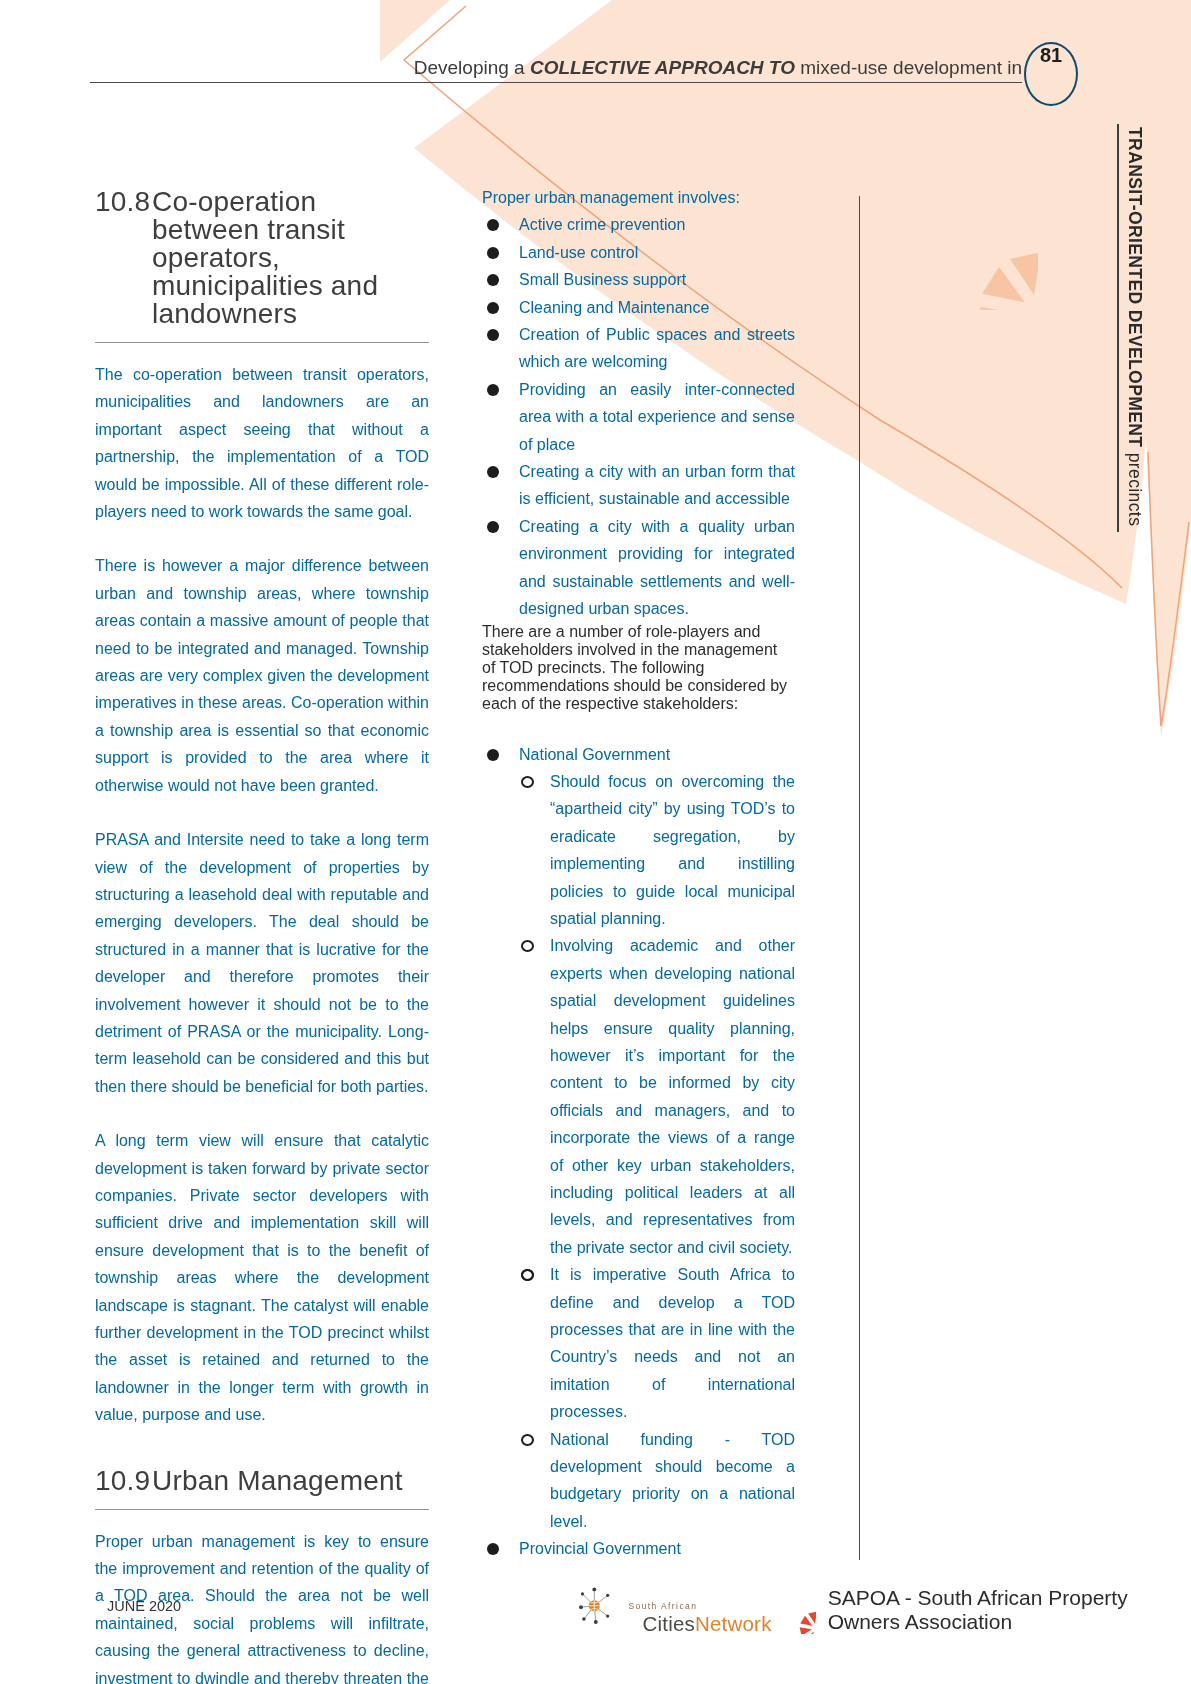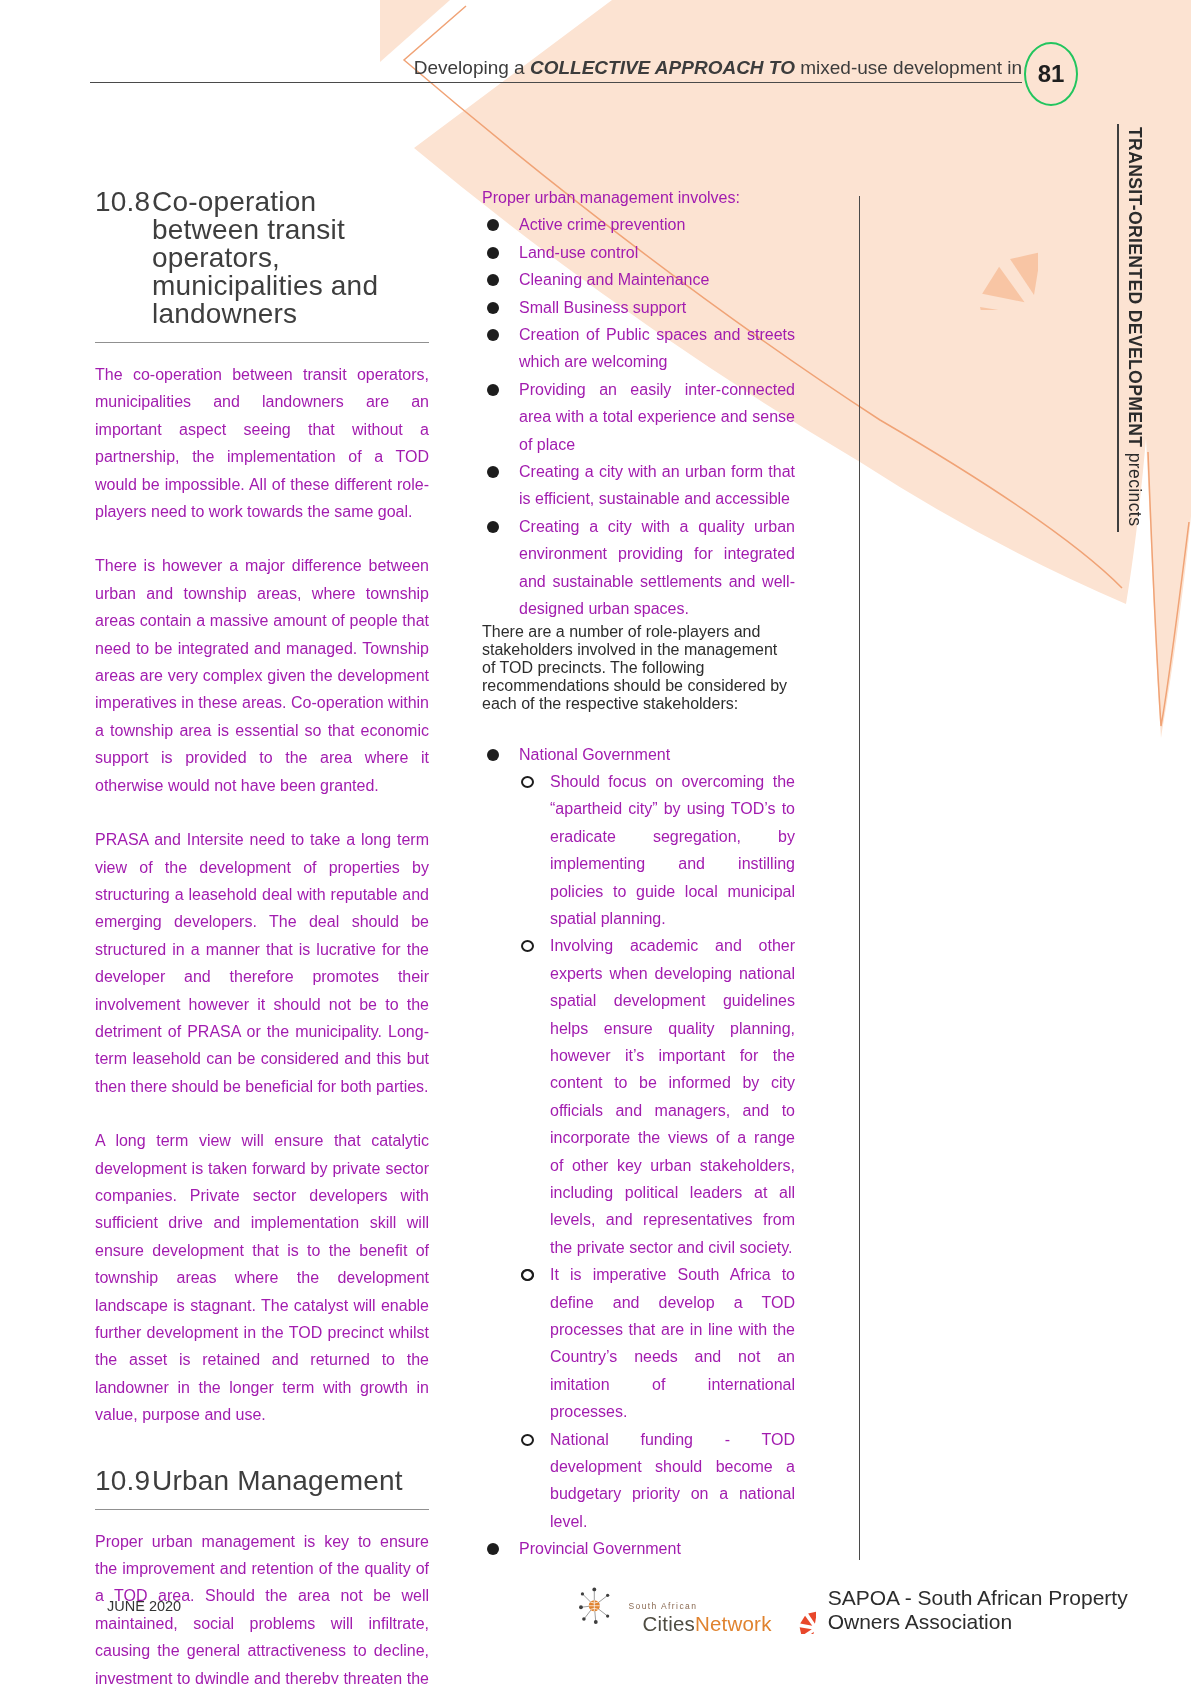--- a/index.html
+++ b/index.html
@@ -10,34 +10,34 @@
   
   .deco{position:absolute;top:0;left:0;z-index:0;}
   .watermark{position:absolute;left:918px;top:190px;z-index:0;color:#f8c5a4;}
 
   
   .header{position:absolute;top:57px;left:0;width:1022px;text-align:right;
     font-size:19px;color:#3c3c3c;z-index:2;white-space:nowrap;}
   .header .b{font-weight:bold;font-style:italic;}
   .header-rule{position:absolute;top:82px;left:90px;width:932px;height:1px;background:#4a4a4a;z-index:2;}
   .page-badge{position:absolute;left:1024px;top:42px;width:50px;height:60px;
-    border:2px solid #22c55e;border-radius:50%;display:flex;align-items:center;justify-content:center;
-    font-weight:bold;font-size:24px;color:#1f1f1f;z-index:2;}
+    border:2px solid #0c4a6e;border-radius:50%;display:flex;align-items:flex-start;justify-content:center;
+    font-weight:bold;font-size:20px;color:#1f1f1f;z-index:2;}
 
   
   .sidebar-rule{position:absolute;left:1117px;top:124px;width:2px;height:408px;background:#3f3f3f;z-index:2;}
   .sidebar-text{position:absolute;left:1124px;top:127px;writing-mode:vertical-rl;
     font-size:17.5px;letter-spacing:.4px;color:#2b2b2b;white-space:nowrap;z-index:2;}
   .sidebar-text .b{font-weight:bold;}
 
   
   .col-divider{position:absolute;left:859px;top:196px;width:1px;height:1364px;background:#4a4a4a;z-index:1;}
   .col-left{position:absolute;left:95px;top:188px;width:334px;z-index:1;}
   .col-right{position:absolute;left:482px;top:184px;width:313px;z-index:1;}
-  .body-text, .b1, .b2, .intro{font-size:16px;line-height:27.4px;text-align:justify;color:#a21caf;}
+  .body-text, .b1, .b2, .intro{font-size:16px;line-height:27.4px;text-align:justify;color:#0369a1;}
   p{margin:0 0 27px 0;}
   p.flush{margin:0;}
 
   .h-section{display:flex;font-size:28px;line-height:28px;color:#3e3e3e;font-weight:400;
     letter-spacing:.2px;margin:0;}
   .h-num{flex:0 0 57px;}
   .h-rule{height:1px;background:#909090;margin:14px 0 18px 0;}
   .sec-109{margin-top:38px;}
 
   
@@ -148,26 +148,26 @@
           <span>Active crime prevention</span>
         </div>
 
         <div class="b1">
           <span class="dot"></span>
           <span>Land-use control</span>
         </div>
 
         <div class="b1">
           <span class="dot"></span>
+          <span>Small Business support</span>
+        </div>
+
+        <div class="b1">
+          <span class="dot"></span>
           <span>Cleaning and Maintenance</span>
-        </div>
-
-        <div class="b1">
-          <span class="dot"></span>
-          <span>Small Business support</span>
         </div>
 
         <div class="b1">
           <span class="dot"></span>
           <span>Creation of Public spaces and streets which are welcoming</span>
         </div>
 
         <div class="b1">
           <span class="dot"></span>
           <span>Providing an easily inter-connected area with a total experience and sense of place</span>

